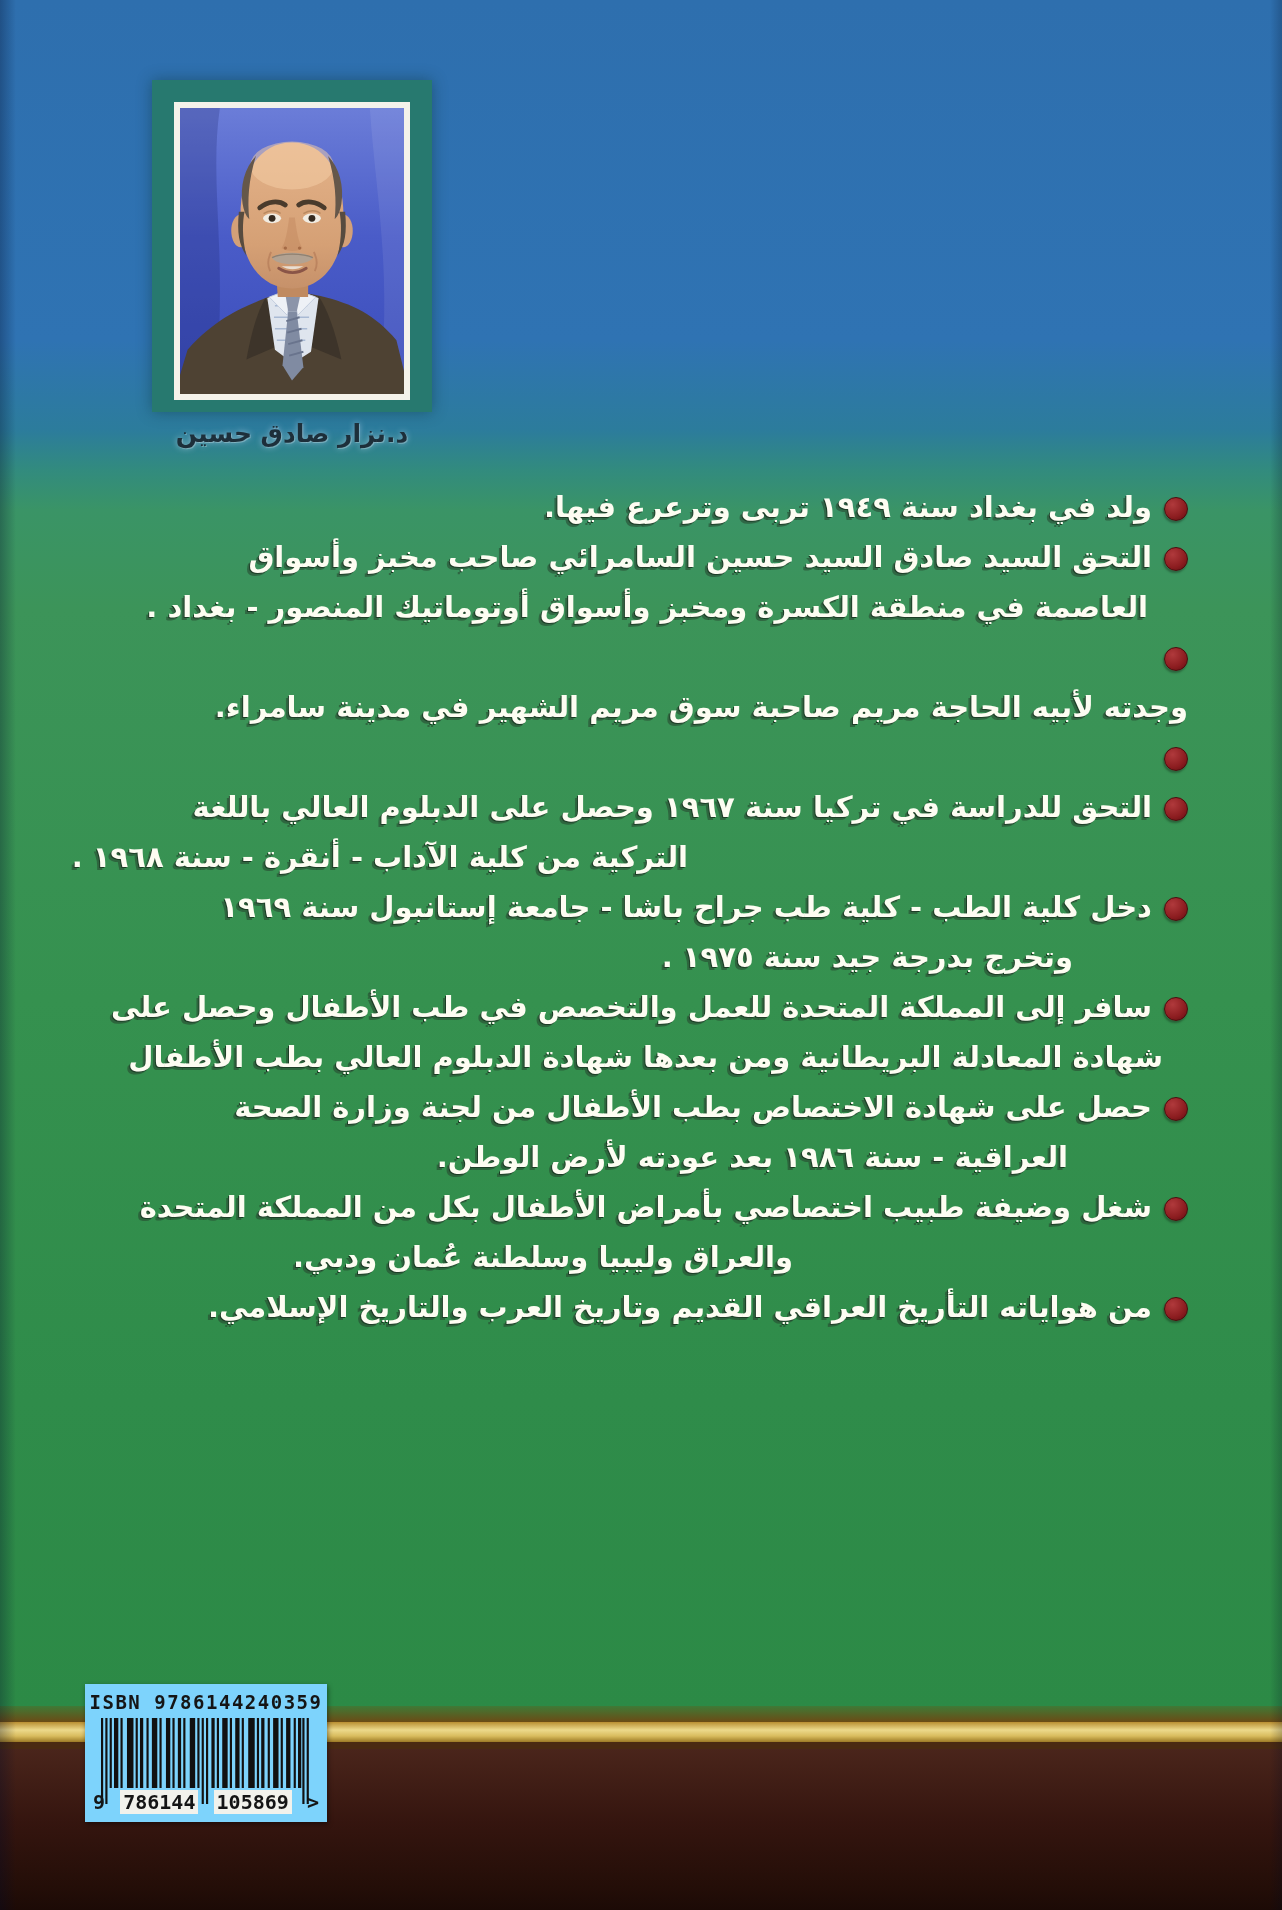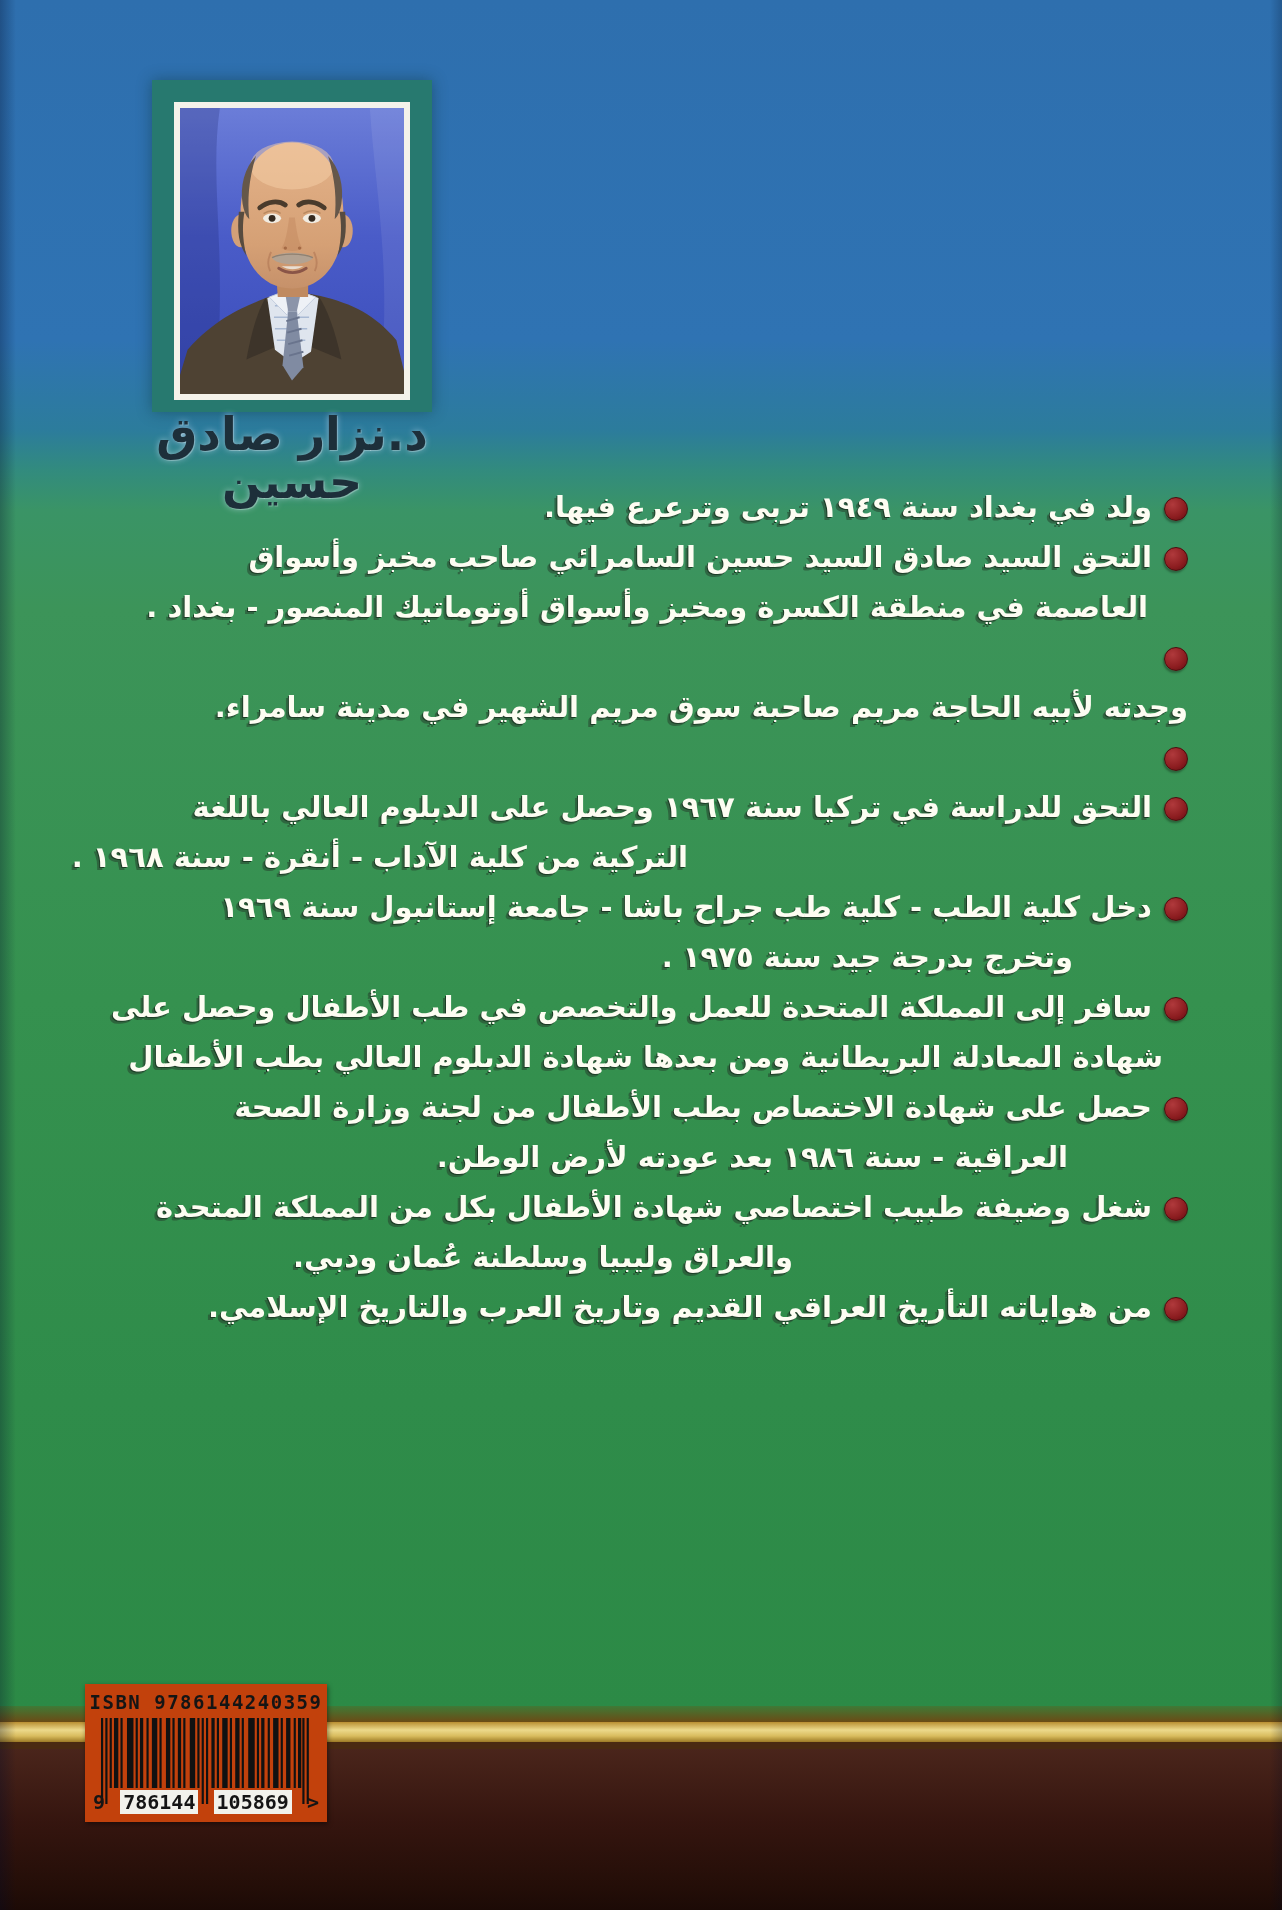--- a/index.html
+++ b/index.html
@@ -33,21 +33,21 @@
     position:absolute;left:152px;top:80px;width:280px;height:332px;
     background:#27796f;box-shadow:0 0 14px rgba(10,50,50,.45);
   }
   .photo-frame{
     position:absolute;left:22px;top:22px;width:236px;height:298px;
     background:#f4f2ea;box-sizing:border-box;padding:6px;
   }
   .photo-frame svg{display:block;width:100%;height:100%;}
   .caption{
     position:absolute;left:140px;top:410px;width:304px;height:48px;
-    text-align:center;font-size:46px;font-weight:700;color:#1d2f3a;
+    text-align:center;font-size:25px;font-weight:700;color:#1d2f3a;
     direction:rtl;line-height:48px;
     text-shadow:0 0 6px rgba(220,235,255,.55),1px 1px 0 rgba(255,255,255,.25);
   }
 
   
   .bio{
     position:absolute;left:140px;top:482px;width:1048px;
     direction:rtl;
   }
   .line{
@@ -58,21 +58,21 @@
   .bullet{
     display:inline-block;width:22px;height:22px;border-radius:50%;
     background:radial-gradient(circle at 35% 30%,#b03a3c,#8C1D20 60%,#5e0e11);
     border:1px solid #4d0b0e;vertical-align:middle;margin-left:12px;
     box-shadow:-1px 2px 2px rgba(20,30,20,.4);
   }
 
   
   .isbn-label{
     position:absolute;left:85px;top:1684px;width:242px;height:138px;
-    background:#c2410c;box-shadow:1px 2px 5px rgba(0,0,0,.45);
+    background:#7dd3fc;box-shadow:1px 2px 5px rgba(0,0,0,.45);
   }
   .isbn-top{
     margin-top:7px;text-align:center;
     font-family:"DejaVu Sans Mono",monospace;font-weight:700;
     font-size:19px;letter-spacing:1.5px;color:#151515;
   }
   .barcode{position:absolute;left:16px;top:34px;width:210px;height:86px;}
   .isbn-digits{
     position:absolute;left:8px;right:8px;bottom:8px;height:24px;
     display:flex;justify-content:space-between;align-items:flex-end;
@@ -172,21 +172,21 @@
     <div class="line"><span>وجدته لأبيه الحاجة مريم صاحبة سوق مريم الشهير في مدينة سامراء.</span></div>
     <div class="line"><span class="bullet"></span></div>
     <div class="line"><span class="bullet"></span><span>التحق للدراسة في تركيا سنة ١٩٦٧ وحصل على الدبلوم العالي باللغة</span></div>
     <div class="line" style="padding-right:500px"><span>التركية من كلية الآداب - أنقرة - سنة ١٩٦٨ .</span></div>
     <div class="line"><span class="bullet"></span><span>دخل كلية الطب - كلية طب جراح باشا - جامعة إستانبول سنة ١٩٦٩</span></div>
     <div class="line" style="padding-right:115px"><span>وتخرج بدرجة جيد سنة ١٩٧٥ .</span></div>
     <div class="line"><span class="bullet"></span><span>سافر إلى المملكة المتحدة للعمل والتخصص في طب الأطفال وحصل على</span></div>
     <div class="line" style="padding-right:25px"><span>شهادة المعادلة البريطانية ومن بعدها شهادة الدبلوم العالي بطب الأطفال</span></div>
     <div class="line"><span class="bullet"></span><span>حصل على شهادة الاختصاص بطب الأطفال من لجنة وزارة الصحة</span></div>
     <div class="line" style="padding-right:120px"><span>العراقية - سنة ١٩٨٦ بعد عودته لأرض الوطن.</span></div>
-    <div class="line"><span class="bullet"></span><span>شغل وضيفة طبيب اختصاصي شهادة الأطفال بكل من المملكة المتحدة</span></div>
+    <div class="line"><span class="bullet"></span><span>شغل وضيفة طبيب اختصاصي بأمراض الأطفال بكل من المملكة المتحدة</span></div>
     <div class="line" style="padding-right:395px"><span>والعراق وليبيا وسلطنة عُمان ودبي.</span></div>
     <div class="line"><span class="bullet"></span><span>من هواياته التأريخ العراقي القديم وتاريخ العرب والتاريخ الإسلامي.</span></div>
   </div>
 
   <div class="isbn-label">
     <div class="isbn-top">ISBN 9786144240359</div>
     <svg class="barcode" viewBox="0 0 194 86" preserveAspectRatio="none">
       <g fill="#111111">
 
         <rect x="0" y="0" width="2" height="86"></rect>

